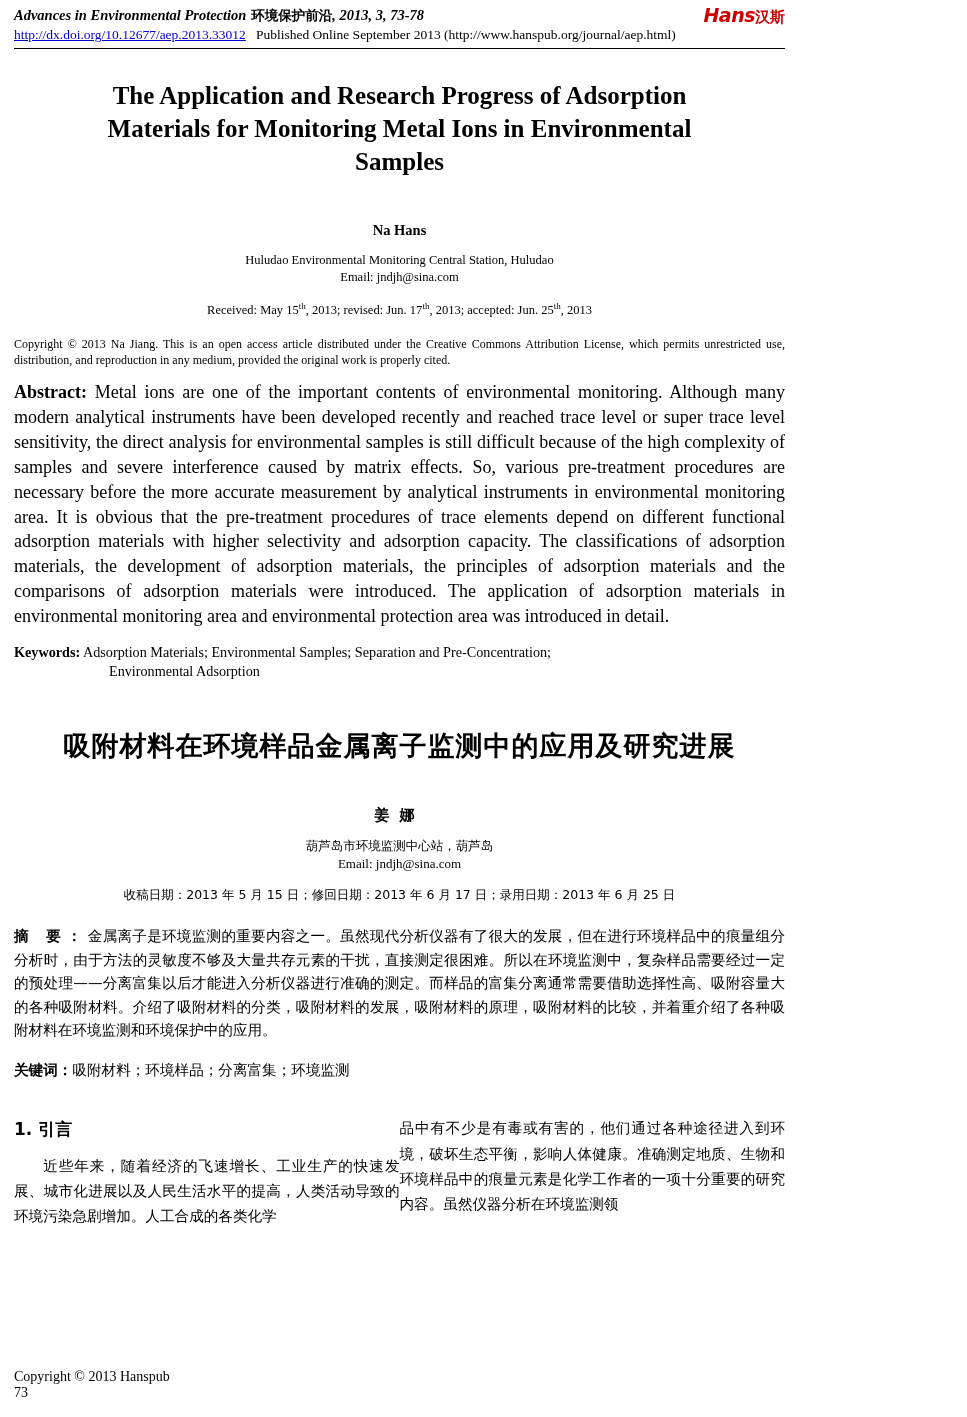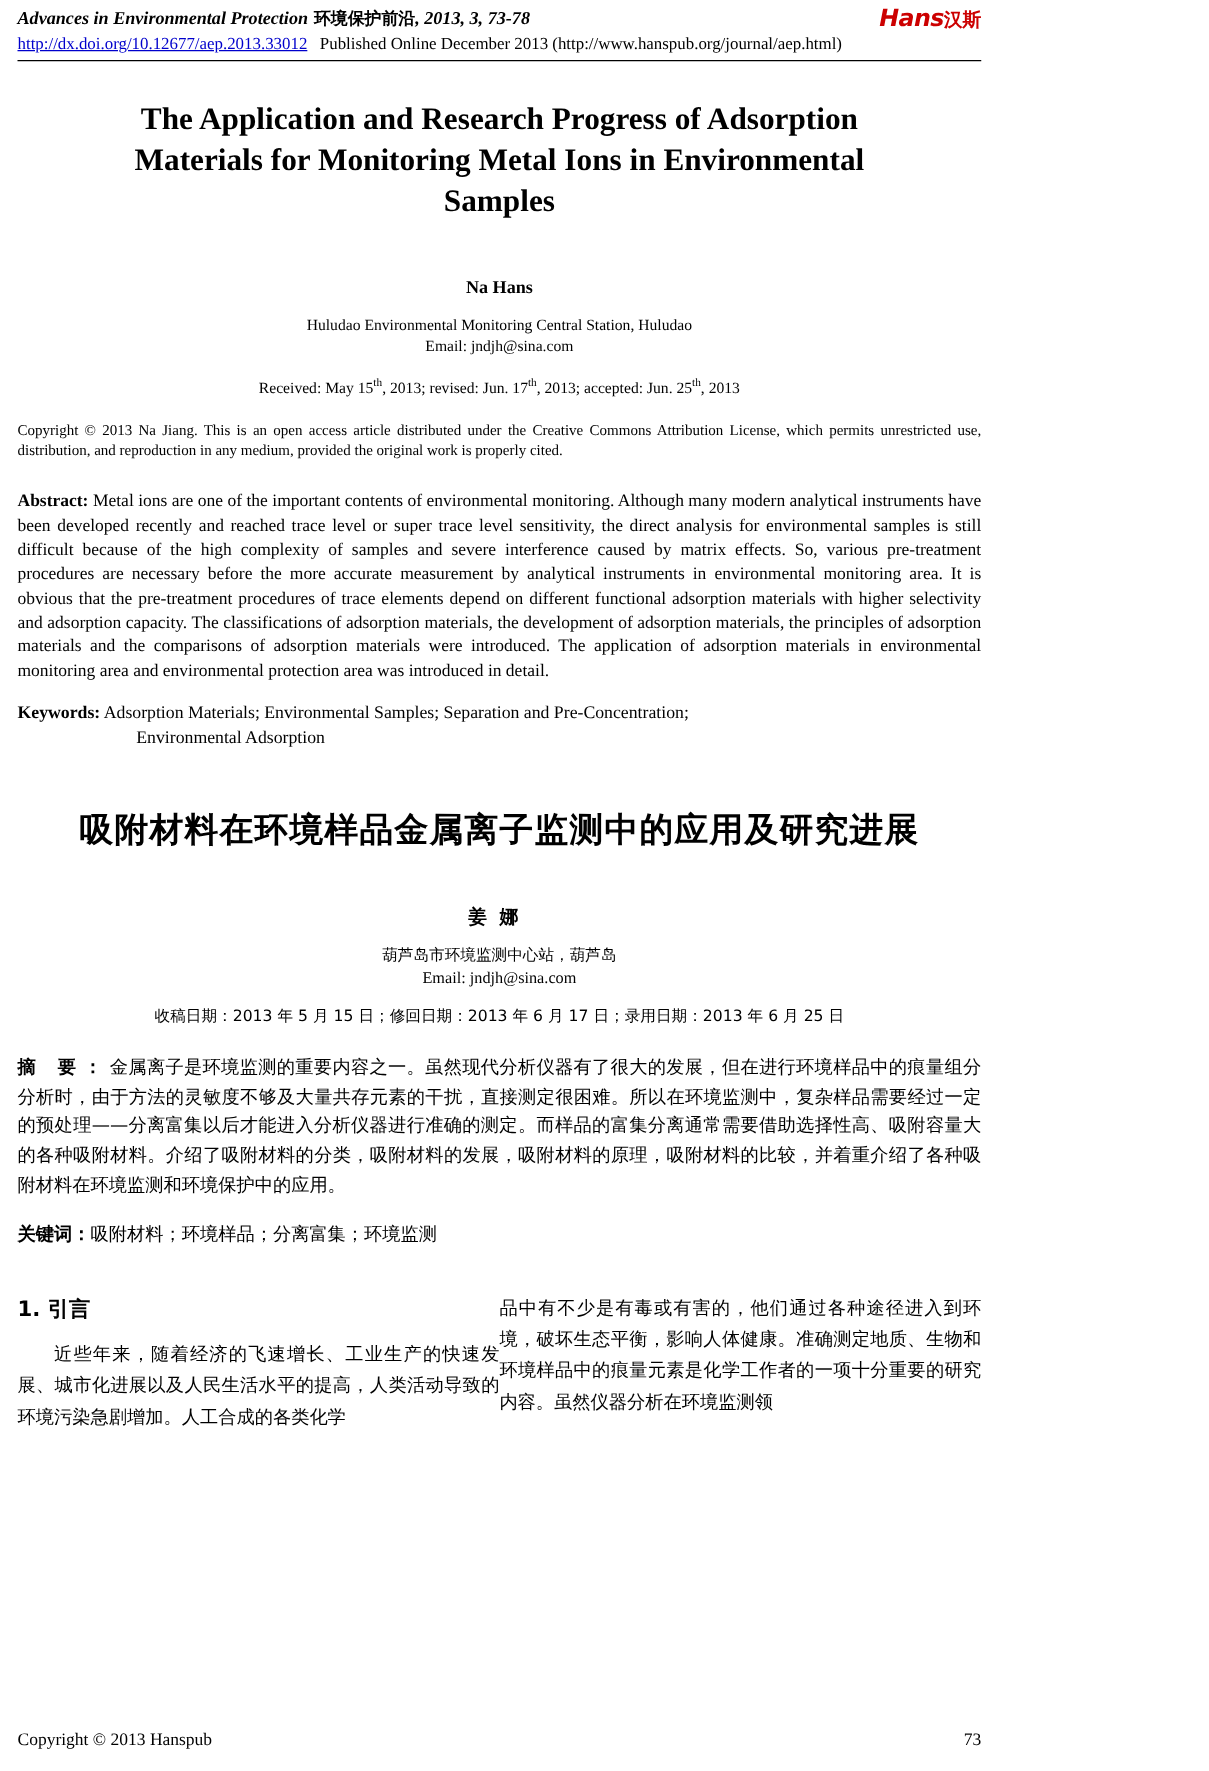--- a/index.html
+++ b/index.html
@@ -108,24 +108,24 @@
   sup { font-size: 72%; vertical-align: super; }
 
   .copyright-note {
     font-size: 12px;
     line-height: 1.33;
     text-align: justify;
     margin-top: 18px;
   }
 
   .abstract {
-    font-size: 14px;
+    font-size: 18px;
     line-height: 1.38;
     text-align: justify;
-    margin-top: 24px;
+    margin-top: 12px;
   }
   .abstract b, .keywords b { font-weight: bold; }
 
   .keywords {
     font-size: 14.2px;
     line-height: 1.38;
     text-align: left;
     margin-top: 14px;
   }
   .kw-ind { display: inline-block; width: 95px; }
@@ -205,33 +205,34 @@
   
   .footer {
     position: absolute;
     left: 14px;
     right: 14px;
     bottom: 16px;
     font-size: 14px;
     display: flex;
     justify-content: space-between;
     align-items: baseline;
+    flex-direction: column;
   }
 </style>
 </head>
 <body>
 
 <div class="page">
 
   <div class="masthead">
     <div class="mast-line1">
       <span>Advances in Environmental Protection</span><span class="cn">&nbsp;</span><span class="cn">环境保护前沿</span><span class="vol">, 2013, 3, 73-78</span>
     </div>
     <div class="mast-line2">
-      <a href="#">http://dx.doi.org/10.12677/aep.2013.33012</a><span class="pub">Published Online December 2013 (http://www.hanspub.org/journal/aep.html)</span>
+      <a href="#">http://dx.doi.org/10.12677/aep.2013.33012</a><span class="pub">Published Online September 2013 (http://www.hanspub.org/journal/aep.html)</span>
     </div>
     <div class="hans-logo">
       <span>Hans</span><span class="cnlogo">汉斯</span>
     </div>
     <hr class="rule">
   </div>
 
   <div class="title-en">The Application and Research Progress of Adsorption Materials for Monitoring Metal Ions in Environmental Samples</div>
 
   <div class="author-en">Na Hans</div>

